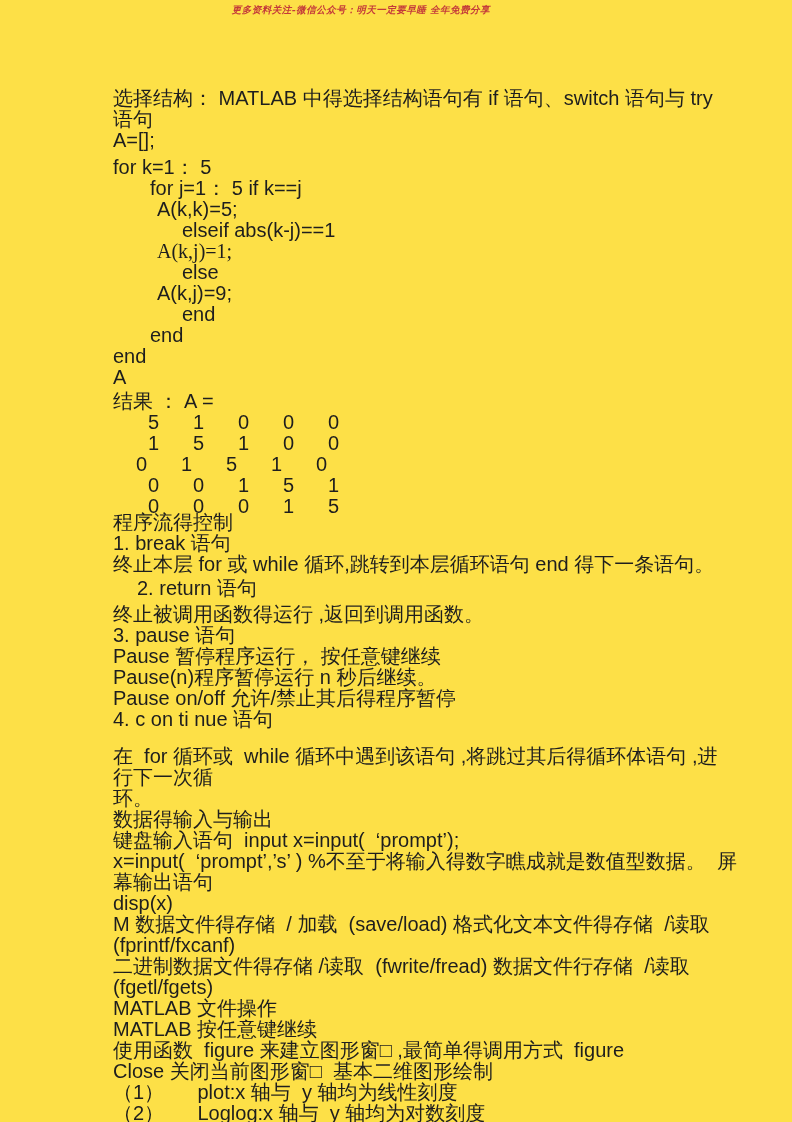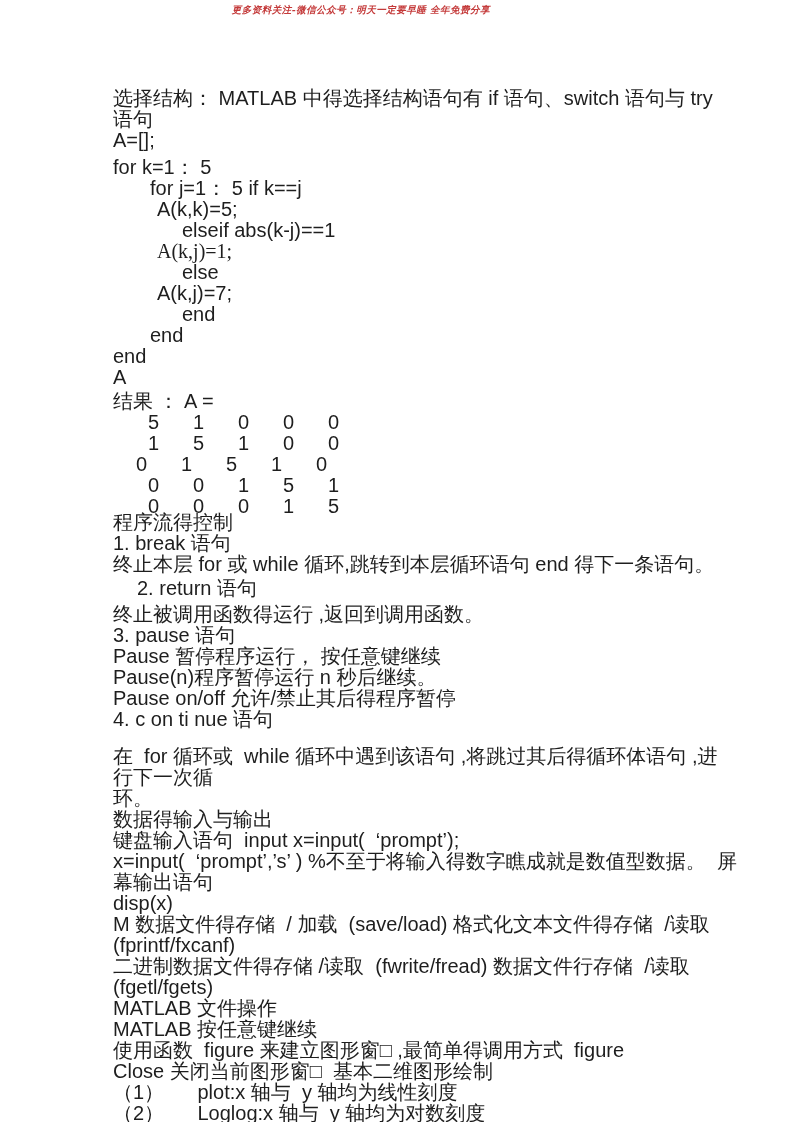--- a/index.html
+++ b/index.html
@@ -1,21 +1,21 @@
 <!DOCTYPE html>
 <html><head>
 <meta charset="utf-8">
 <style>
   html,body{margin:0;padding:0;background:#e8e8e8;}
   .page{
     position:relative;
     width:792px;
     height:1122px;
     margin:0 auto;
-    background:#ffffff;
+    background:#fde047;
     overflow:hidden;
     font-family:"Liberation Sans","DejaVu Sans",sans-serif;
     color:#1e1e1e;
   }
   .header-note{
     position:absolute;
     top:4px;
     left:0;
     width:100%;
     box-sizing:border-box;
@@ -51,21 +51,21 @@
   <div class="header-note">更多资料关注-微信公众号：明天一定要早睡 全年免费分享</div>
   <div class="content" id="content">
       <div class="line">选择结构： MATLAB 中得选择结构语句有 if 语句、switch 语句与 try 语句</div>
       <div class="line">A=[];</div>
       <div class="line" style="margin-top: 6px;">for k=1： 5</div>
       <div class="line" style="margin-left: 37px;">for j=1： 5 if k==j</div>
       <div class="line" style="margin-left: 44px;">A(k,k)=5;</div>
       <div class="line" style="margin-left: 69px;">elseif abs(k-j)==1</div>
       <div class="line" style="margin-left: 44px; font-family: Liberation Serif, serif;">A(k,j)=1;</div>
       <div class="line" style="margin-left: 69px;">else</div>
-      <div class="line" style="margin-left: 44px;">A(k,j)=7;</div>
+      <div class="line" style="margin-left: 44px;">A(k,j)=9;</div>
       <div class="line" style="margin-left: 69px;">end</div>
       <div class="line" style="margin-left: 37px;">end</div>
       <div class="line">end</div>
       <div class="line">A</div>
       <div class="line" style="margin-top: 3px;">结果 ： A =</div>
       <div class="line matrix-row" style="margin-left: 35px;"><span class="cell">5</span><span class="cell">1</span><span class="cell">0</span><span class="cell">0</span><span class="cell">0</span></div>
       <div class="line matrix-row" style="margin-left: 35px;"><span class="cell">1</span><span class="cell">5</span><span class="cell">1</span><span class="cell">0</span><span class="cell">0</span></div>
       <div class="line matrix-row" style="margin-left: 23px;"><span class="cell">0</span><span class="cell">1</span><span class="cell">5</span><span class="cell">1</span><span class="cell">0</span></div>
       <div class="line matrix-row" style="margin-left: 35px;"><span class="cell">0</span><span class="cell">0</span><span class="cell">1</span><span class="cell">5</span><span class="cell">1</span></div>
       <div class="line matrix-row" style="margin-left: 35px;"><span class="cell">0</span><span class="cell">0</span><span class="cell">0</span><span class="cell">1</span><span class="cell">5</span></div>

